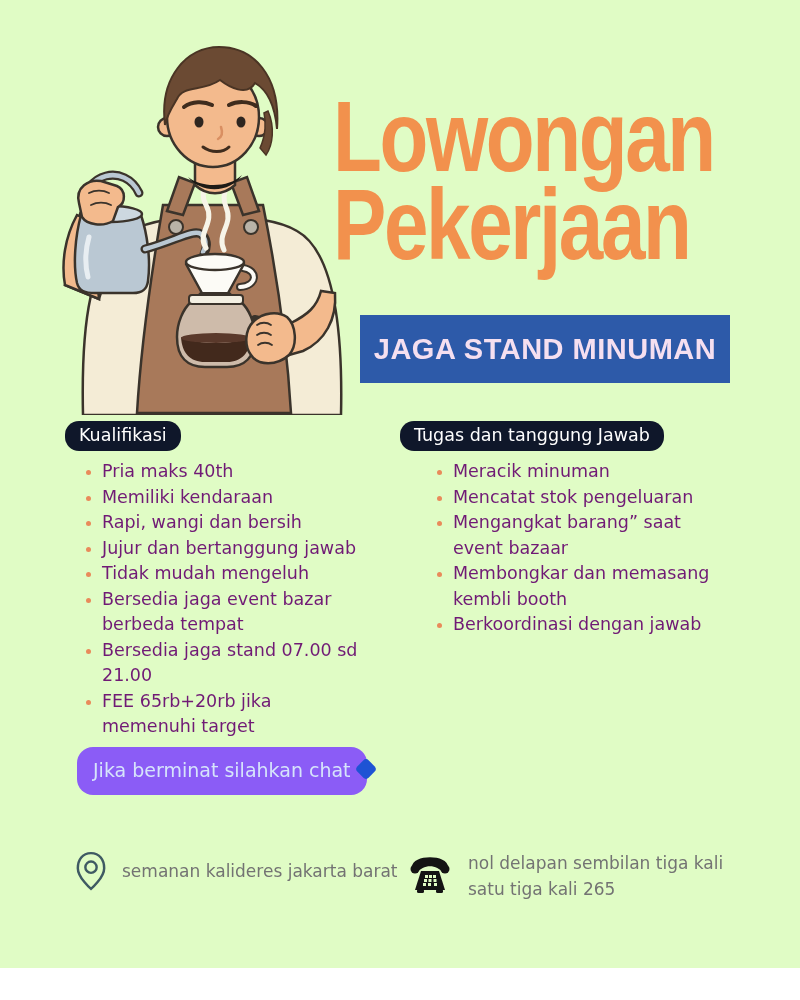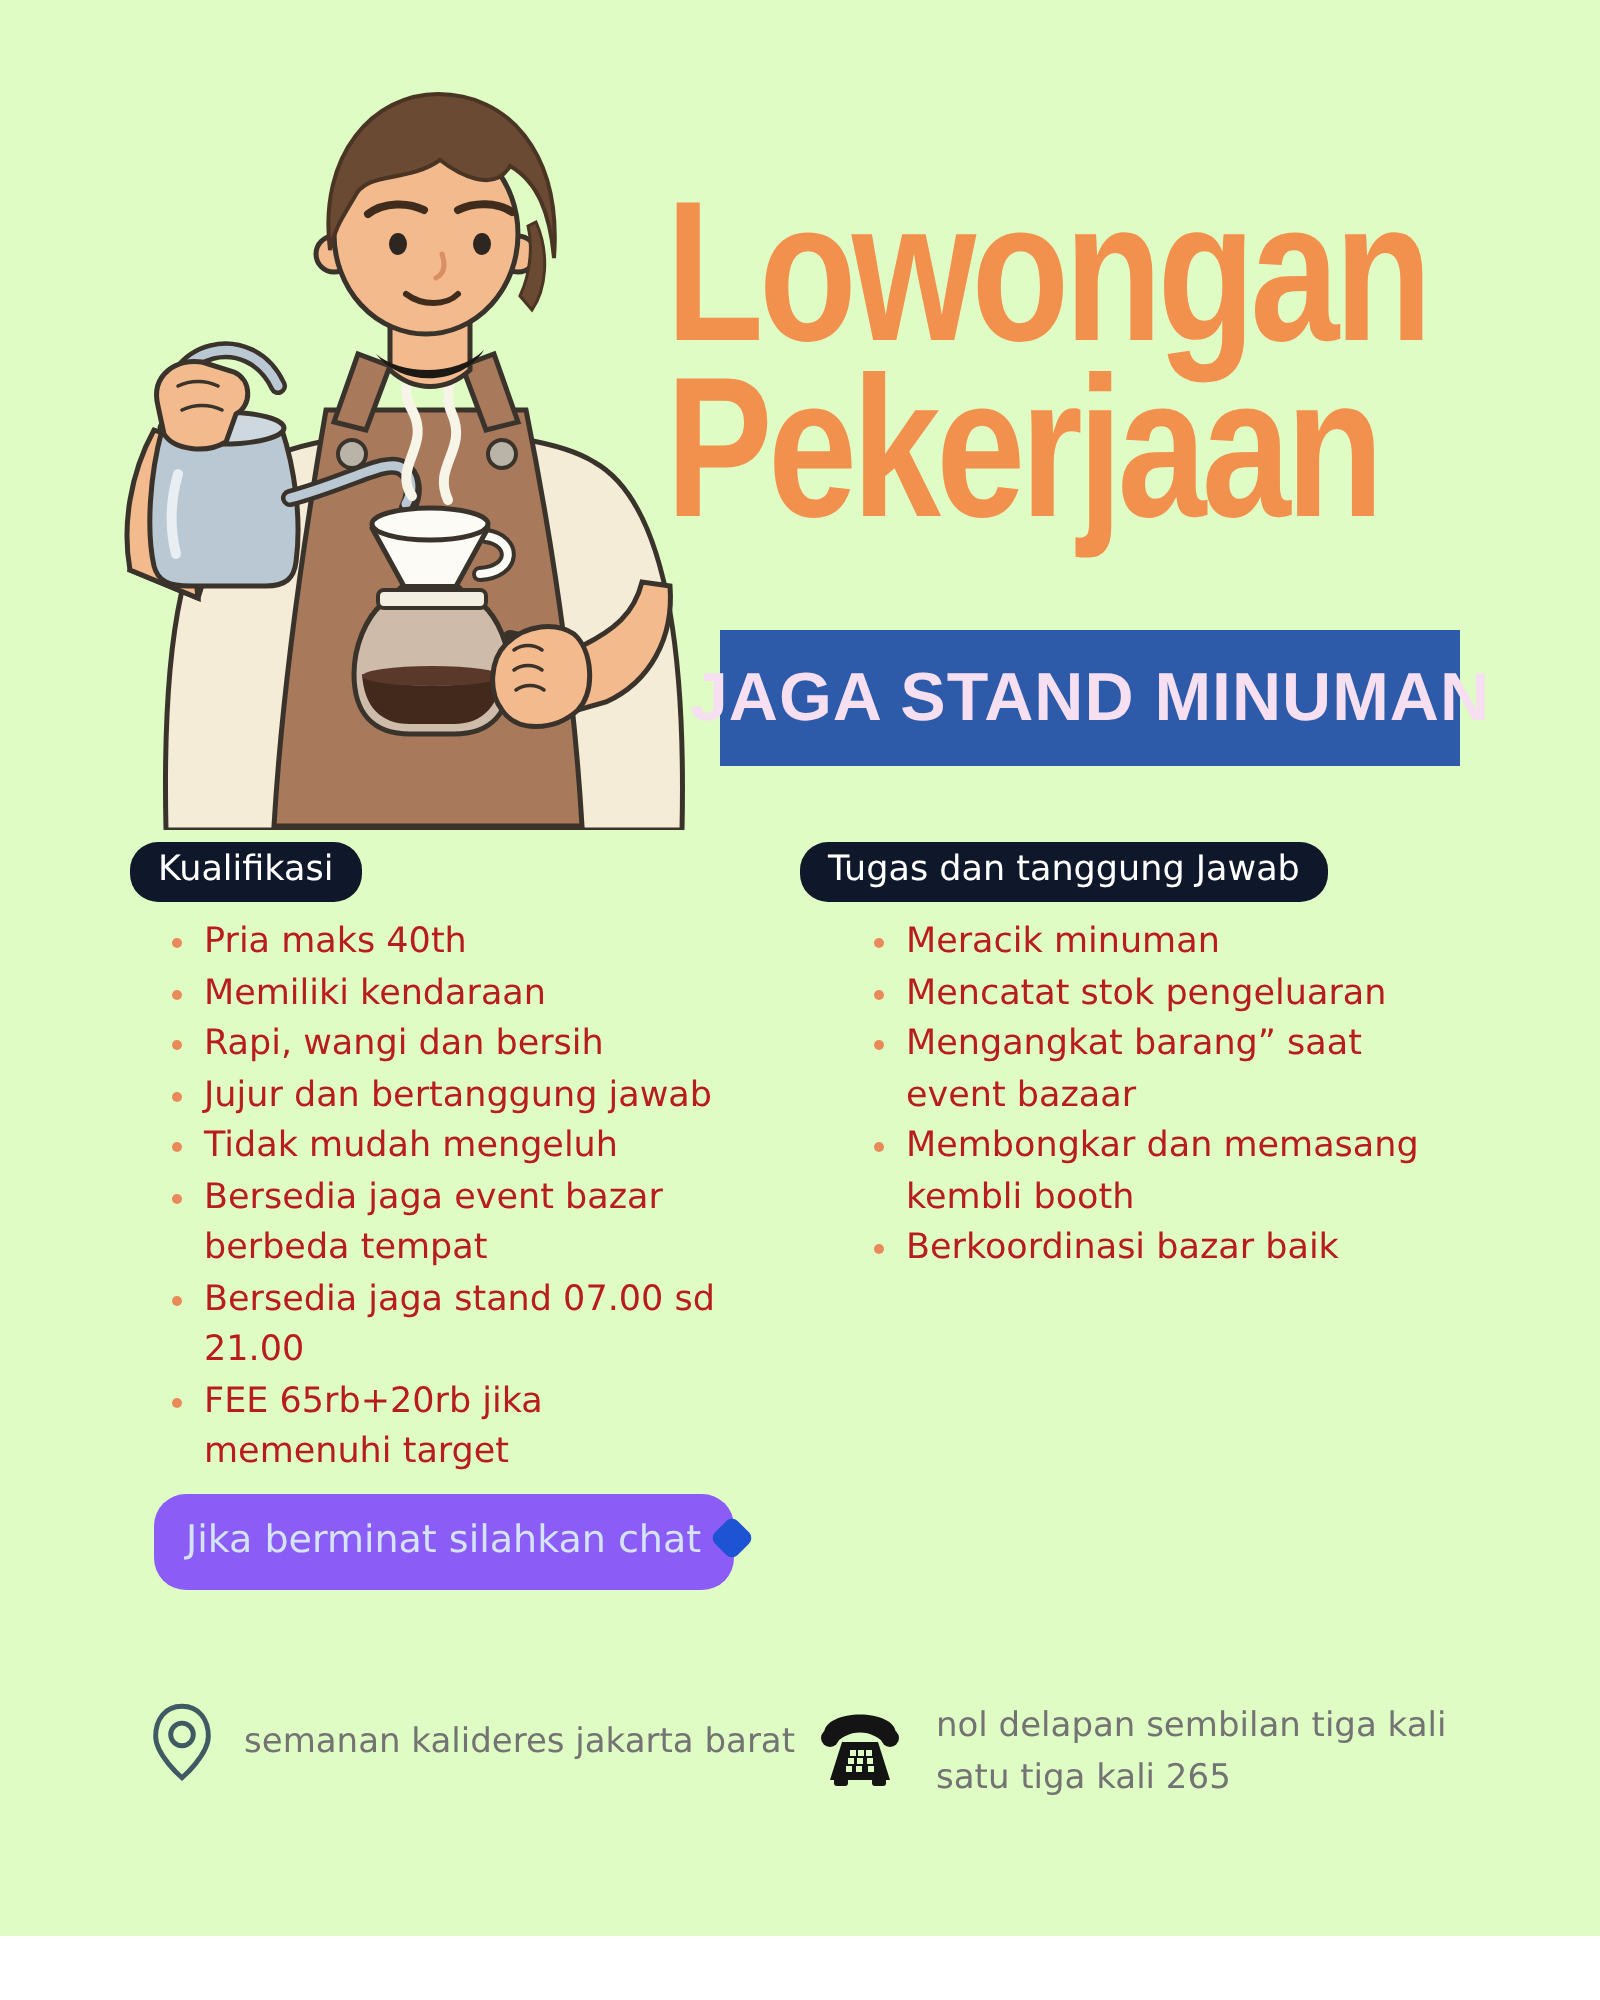--- a/index.html
+++ b/index.html
@@ -23,37 +23,37 @@
   .title-line.l1 { top:86px; }
   .title-line.l2 { top:174px; }
 
   
   .banner {
     position:absolute; left:360px; top:315px; width:370px; height:68px;
     background:#2d5aa9; display:flex; align-items:center; justify-content:center;
   }
   .banner span {
     font-family:"Liberation Sans", sans-serif; font-weight:bold;
-    font-size:34px; color:#f5dff0; letter-spacing:0.5px; white-space:nowrap;
+    font-size:29px; color:#f5dff0; letter-spacing:0.5px; white-space:nowrap;
   }
 
   
   .badge {
     position:absolute; background:#0f172a; color:#ffffff;
     border-radius:14px; padding:4px 14px 5px;
     font-size:17.5px; line-height:21px; white-space:nowrap;
   }
   .badge.left  { left:65px;  top:421px; }
   .badge.right { left:400px; top:421px; }
 
   
   ul.bullets {
     position:absolute; top:459px; width:305px;
     list-style:disc; padding-left:40px;
-    color:#b91c1c; font-size:17.5px; line-height:25.5px;
+    color:#701a75; font-size:17.5px; line-height:25.5px;
   }
   ul.bullets.left  { left:62px; }
   ul.bullets.right { left:413px; width:315px; }
   ul.bullets li::marker { color:#e98a5a; font-size:15px; }
 
   
   .chat-box {
     position:absolute; left:77px; top:747px;
     background:#8b5cf6; color:#d6e4fb;
     border-radius:16px; padding:9px 16px 11px;
@@ -160,21 +160,21 @@
       <li>Bersedia jaga stand 07.00 sd 21.00</li>
       <li>FEE 65rb+20rb jika memenuhi target</li>
     </ul>
 
   <div class="badge right">Tugas dan tanggung Jawab</div>
   <ul class="bullets right">
       <li>Meracik minuman</li>
       <li>Mencatat stok pengeluaran</li>
       <li>Mengangkat barang” saat event bazaar</li>
       <li>Membongkar dan memasang kembli booth</li>
-      <li>Berkoordinasi bazar baik</li>
+      <li>Berkoordinasi dengan jawab</li>
     </ul>
 
   <div class="chat-box">
     <div>Jika berminat silahkan chat</div>
   </div>
 
   <div class="pin-icon">
     <svg width="32" height="44" viewBox="0 0 34 46">
       <path d="M17,4 C8,4 3,11 3,20 C3,30 17,42 17,42 C17,42 31,30 31,20 C31,11 26,4 17,4 Z" fill="none" stroke="#3f5a63" stroke-width="2.6"></path>
       <circle cx="17" cy="19" r="6" fill="none" stroke="#3f5a63" stroke-width="2.6"></circle>

